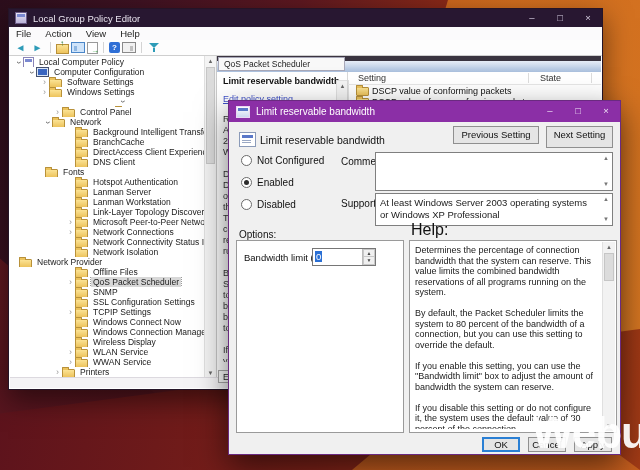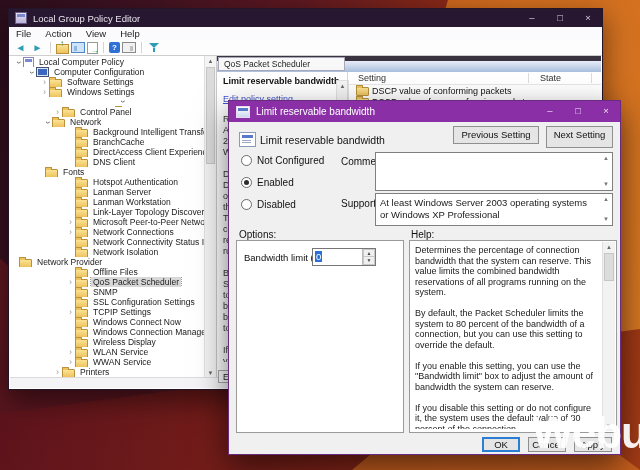--- a/index.html
+++ b/index.html
@@ -114,21 +114,21 @@
          position:relative;margin-right:5px;flex:none;box-sizing:border-box}
   .radio.on::after{content:"";position:absolute;inset:2px;border-radius:50%;background:#2c2c2c}
   .c-label{position:absolute;left:112px;top:55px;font-size:10px;color:#111}
   .c-box{position:absolute;left:146px;top:51px;width:236px;height:37px;background:#fff;border:1px solid #7f7f7f}
   .s-label{position:absolute;left:112px;top:97px;font-size:10px;color:#111}
   .s-box{position:absolute;left:146px;top:92px;width:236px;height:31px;background:#fff;border:1px solid #7f7f7f}
   .s-text{position:absolute;left:4px;top:3px;right:14px;font-size:9.5px;line-height:12px;color:#1a1a1a}
   .g-up,.g-dn{position:absolute;right:1px;width:10px;height:9px;color:#777;font-size:6px;text-align:center;line-height:9px}
   .g-up{top:1px}.g-dn{bottom:1px}
   .opt-label{position:absolute;left:10px;top:128px;font-size:10px;color:#111}
-  .help-label{position:absolute;left:182px;top:128px;font-size:10px;color:#111}
+  .help-label{position:absolute;left:182px;top:120px;font-size:16px;color:#111}
   .opt-box{position:absolute;left:7px;top:139px;width:166px;height:191px;background:#fff;border:1px solid #9a9a9a}
   .bw-label{position:absolute;left:7px;top:11px;font-size:9.5px;color:#111}
   .spin{position:absolute;left:75px;top:7px;width:62px;height:16px;background:#fff;border:1px solid #767676}
   .spin-val{position:absolute;left:2px;top:2px;font-size:9.5px;background:#2a6fd4;color:#fff;padding:0 1px;line-height:11px}
   .spin-btns{position:absolute;right:0;top:0;bottom:0;width:12px;border-left:1px solid #bbb}
   .spin-up,.spin-dn{position:absolute;left:0;right:0;height:7px;background:#f0f0f0;color:#444;font-size:5px;
      text-align:center;line-height:7px;border:1px solid #c8c8c8}
   .spin-up{top:0}.spin-dn{bottom:0}
   .help-box{position:absolute;left:180px;top:139px;width:206px;height:191px;background:#fff;border:1px solid #9a9a9a}
   .help-text{position:absolute;left:5px;top:4px;right:17px;bottom:3px;font-size:9px;line-height:10.5px;

